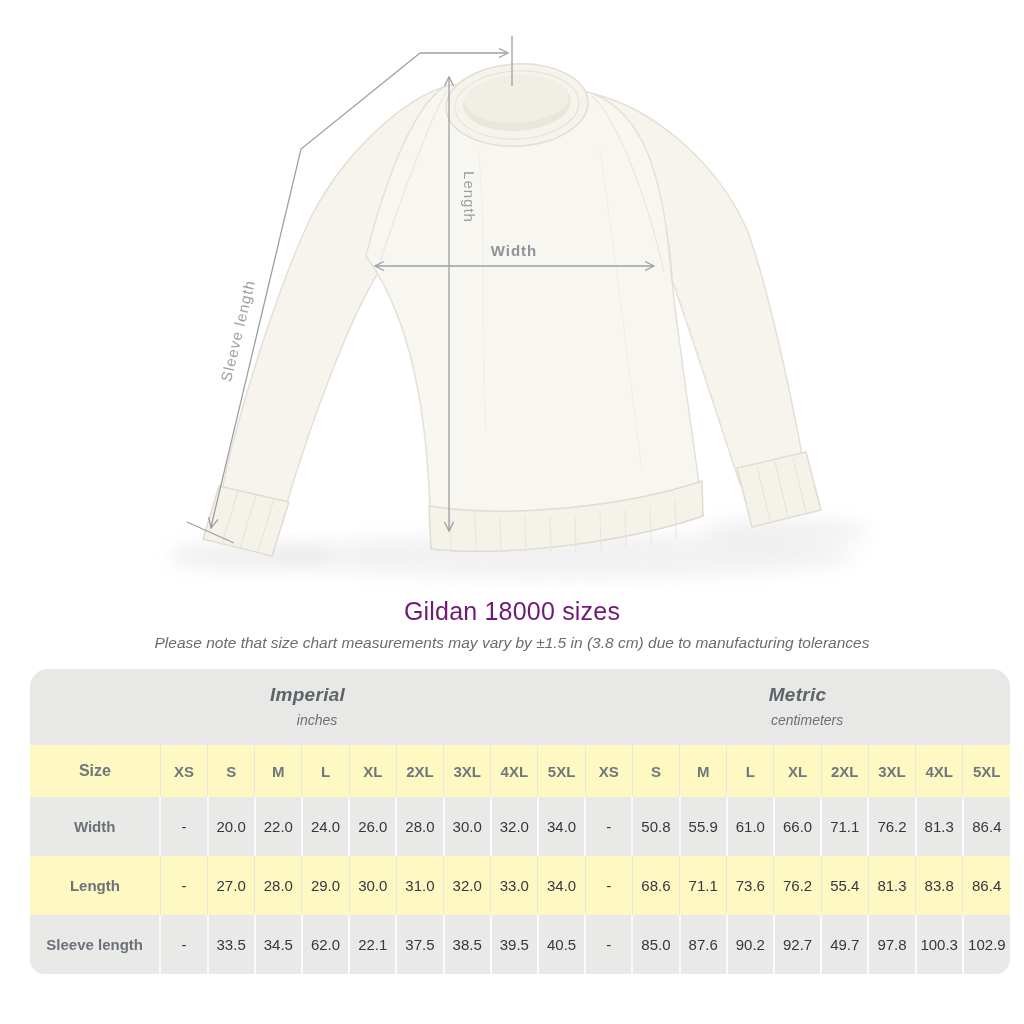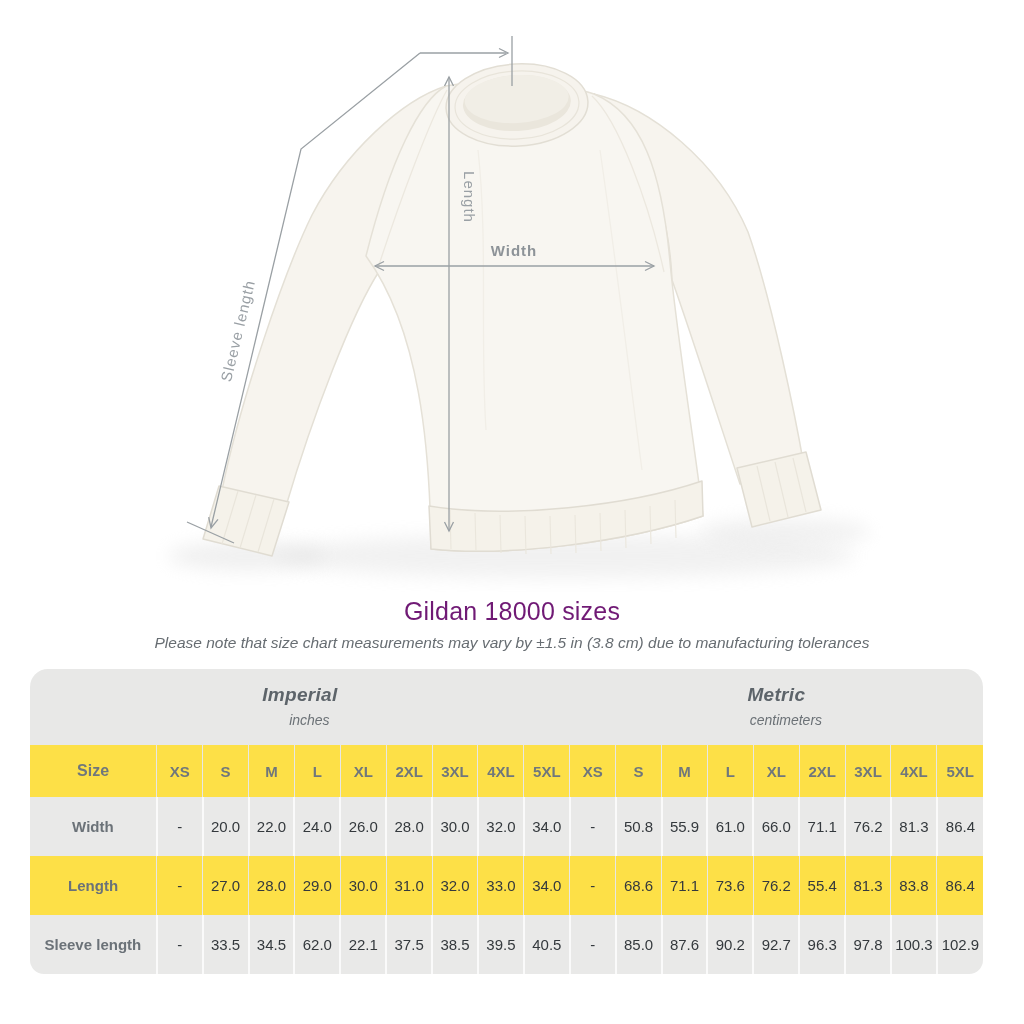--- a/index.html
+++ b/index.html
@@ -9,33 +9,33 @@
   
   .photo-area{position:relative;width:1024px;height:592px;background:#ffffff;}
   .photo-area svg{display:block;}
 
   
   .heading{ text-align:center; margin-top:4px;}
   .heading h1{margin:0;font-size:25px;line-height:30px;font-weight:normal;color:#701a75;letter-spacing:.2px;}
   .heading p{margin:7px 0 0 0;font-size:15.5px;line-height:19px;font-style:italic;color:#676d72;}
 
   
-  .table-wrap{margin:17px 41px 0 30px;border-radius:18px 18px 14px 14px;overflow:hidden;}
+  .table-wrap{margin:17px 14px 0 30px;border-radius:18px 18px 14px 14px;overflow:hidden;}
   table.sizes{width:100%;border-collapse:collapse;table-layout:fixed;}
   col.col-size{width:13.3%;}
   .unit-row th{background:#e8e8e7;padding:15px 0 17px 0;vertical-align:middle;}
   .unit-name{font-size:19px;font-weight:bold;font-style:italic;color:#5d646a;letter-spacing:.3px;}
   .unit-sub{font-size:14px;font-style:italic;color:#6b7176;margin-top:6px;font-weight:normal;padding-left:19px;}
   tr.size-row th{background:#ffffff;padding:17px 0;font-size:15px;font-weight:bold;color:#70777c;}
   tr.data-row th, tr.data-row td{padding:21px 0;font-size:15px;text-align:center;}
   tr.data-row th.row-label{font-weight:bold;color:#6b7278;}
   tr.size-row th.row-label{font-size:16px;}
   td.data-cell{color:#34393d;}
   tr.gray-row th, tr.gray-row td{background:#e9e9e8;}
-  tr.white-row th, tr.white-row td{background:#fde047;}
+  tr.white-row th, tr.white-row td{background:#fef9c3;}
   
   tr.white-row th + th, tr.white-row td + td, tr.white-row th + td,
   tr.white-row th.row-label + th{border-left:1.5px solid #e7e7e6;}
   tr.gray-row th + td, tr.gray-row td + td{border-left:2px solid #fafafa;}
   th,td{text-align:center;}
 </style>
 </head>
 <body>
 
 <div class="page">
@@ -235,21 +235,21 @@
             <td class="data-cell">22.1</td>
             <td class="data-cell">37.5</td>
             <td class="data-cell">38.5</td>
             <td class="data-cell">39.5</td>
             <td class="data-cell">40.5</td>
             <td class="data-cell">-</td>
             <td class="data-cell">85.0</td>
             <td class="data-cell">87.6</td>
             <td class="data-cell">90.2</td>
             <td class="data-cell">92.7</td>
-            <td class="data-cell">96.3</td>
+            <td class="data-cell">49.7</td>
             <td class="data-cell">97.8</td>
             <td class="data-cell">100.3</td>
             <td class="data-cell">102.9</td>
           </tr>
       </tbody>
     </table>
   </div>
 
 </div>
 

